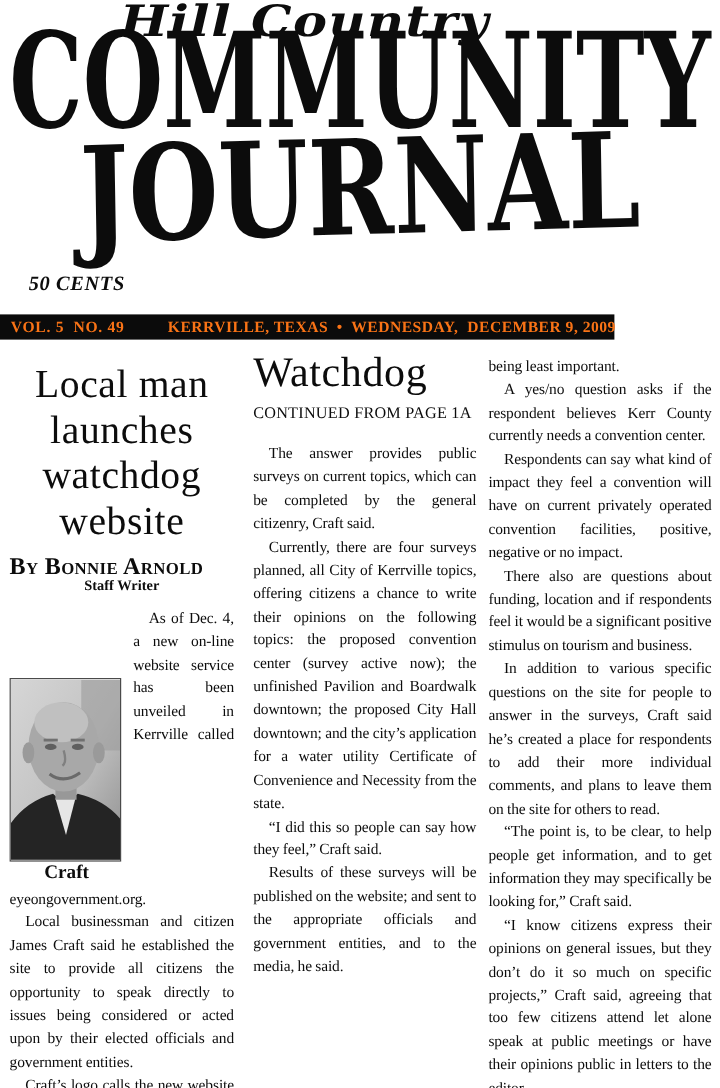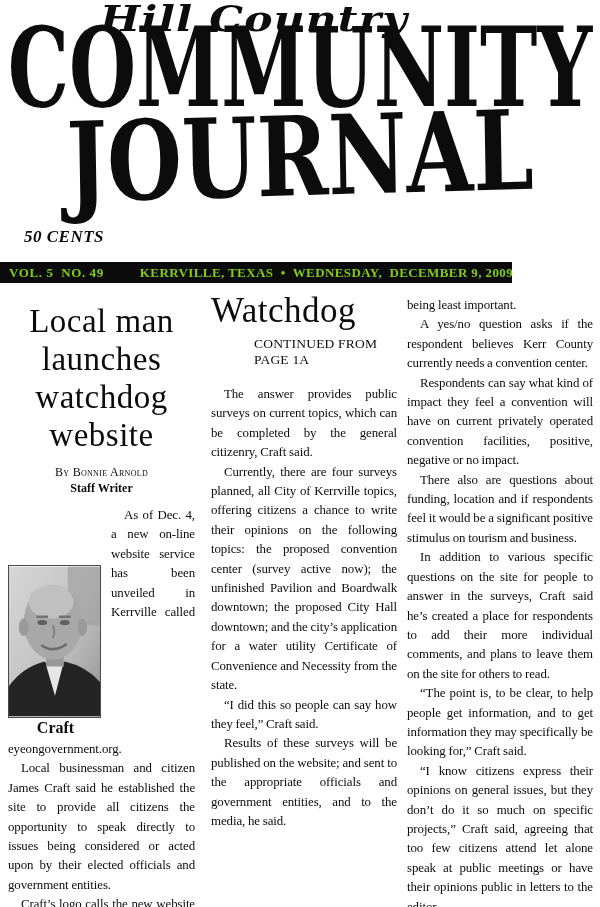--- a/index.html
+++ b/index.html
@@ -30,40 +30,40 @@
     transform:translateX(-50%) scaleX(0.78) rotate(-1.2deg);
   }
   .price {
     position:absolute; top:227px; left:24px;
     font-weight:bold; font-style:italic; font-size:17px; letter-spacing:0.5px;
   }
 
   
   .dateline-bar {
     position:absolute; top:262px; left:0; width:512px; height:21px;
-    background:#0b0b0b; color:#84cc16;
+    background:#0b0b0b; color:#f97316;
     display:flex; align-items:center;
     font-weight:bold; font-size:13px; white-space:pre;
   }
   .dateline-bar .vol { margin-left:9px; letter-spacing:0.6px; }
   .dateline-bar .locdate { margin-left:36px; letter-spacing:0.4px; }
 
   
   .col { position:absolute; text-align:justify; }
   .col1 { left:8px;  top:302px; width:187px; }
   .col2 { left:211px; top:292px; width:186px; }
   .col3 { left:407px; top:296px; width:186px; }
 
   h1.lead-headline {
     font-weight:400; font-size:33px; line-height:38px;
     letter-spacing:0.5px; text-align:center;
   }
   .byline {
-    text-align:center; font-weight:normal; font-variant:small-caps;
-    font-size:12px; line-height:17px; margin-top:10px; letter-spacing:0.3px;
+    text-align:left; font-weight:bold; font-variant:small-caps;
+    font-size:20px; line-height:17px; margin-top:10px; letter-spacing:0.3px;
   }
   .staff { text-align:center; font-weight:bold; font-size:12px; line-height:14px; }
 
   .body-text { margin-top:11px; }
   .paras p, p.cont {
     font-size:12.9px; line-height:19.4px; text-indent:13px;
     letter-spacing:-0.1px; word-spacing:-0.3px;
   }
   p.cont { text-indent:0; }
 
@@ -71,21 +71,21 @@
   .photo-float svg { display:block; width:93px; height:153px; border:1px solid #4a4a4a; }
   .photo-float figcaption {
     text-align:center; font-weight:bold; font-size:16px; margin-top:1px; text-indent:0;
   }
 
   h2.jump-headline {
     font-weight:400; font-size:35px; line-height:38px; text-align:left; letter-spacing:0.5px;
   }
   .continued {
     font-size:13.5px; line-height:16px; margin-top:6px; margin-bottom:17px;
-    text-align:left; letter-spacing:0.2px;margin-left:43px;
+    text-align:left; letter-spacing:0.2px;
   }
 </style>
 </head>
 <body>
 
 <div class="page">
 
   <header>
     <div class="kicker">Hill Country</div>
     <div class="title1">COMMUNITY</div>

